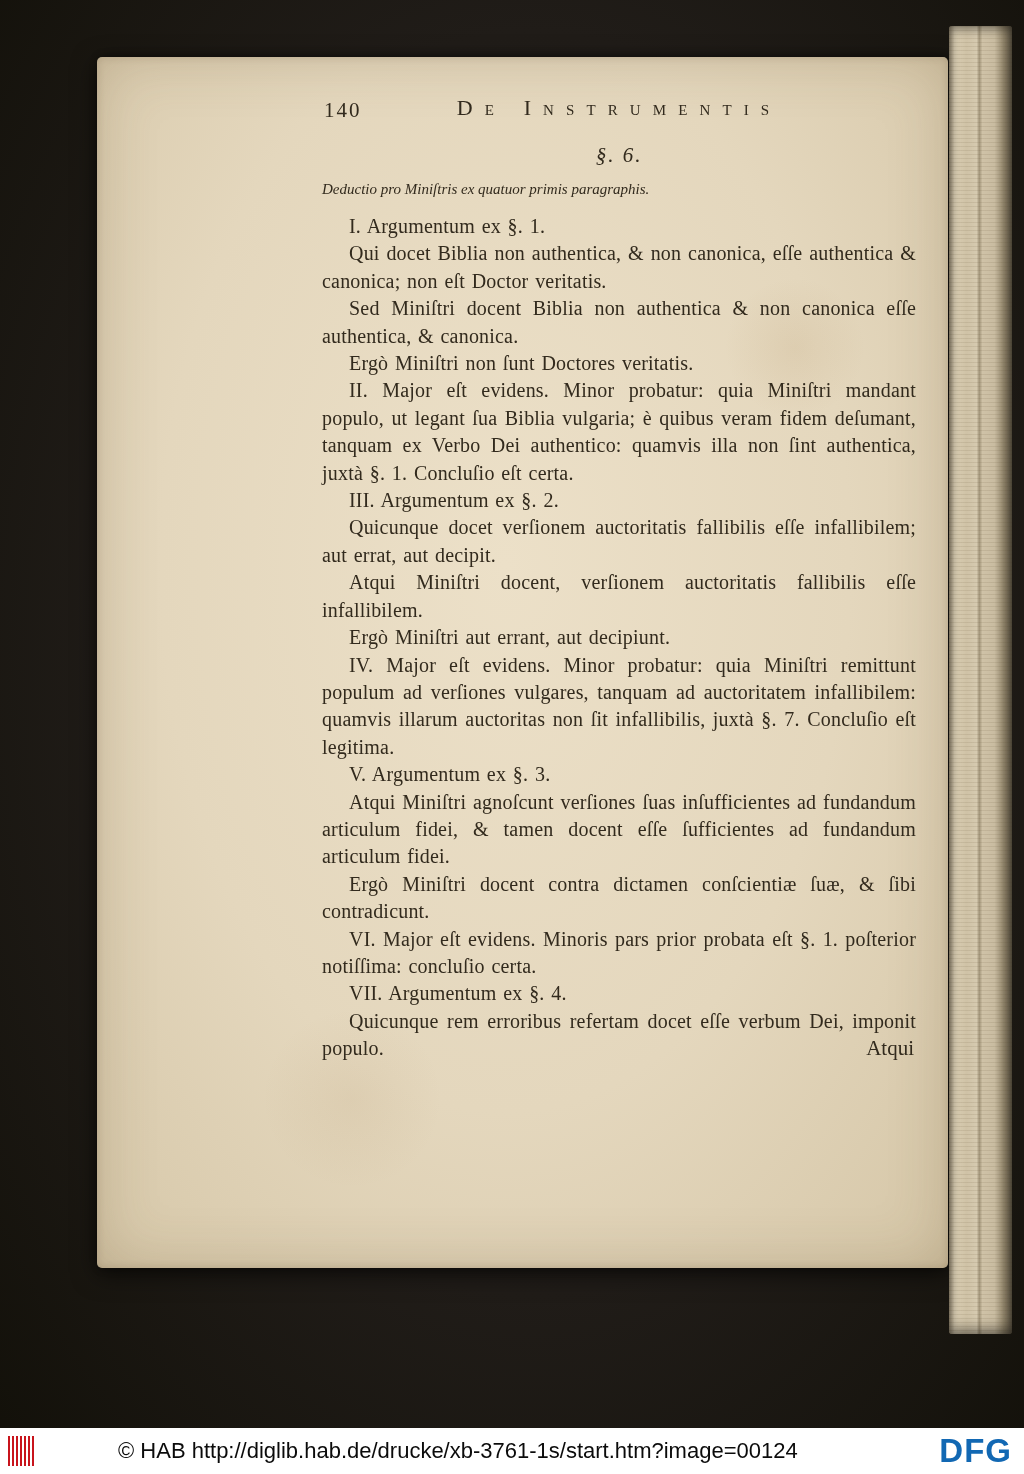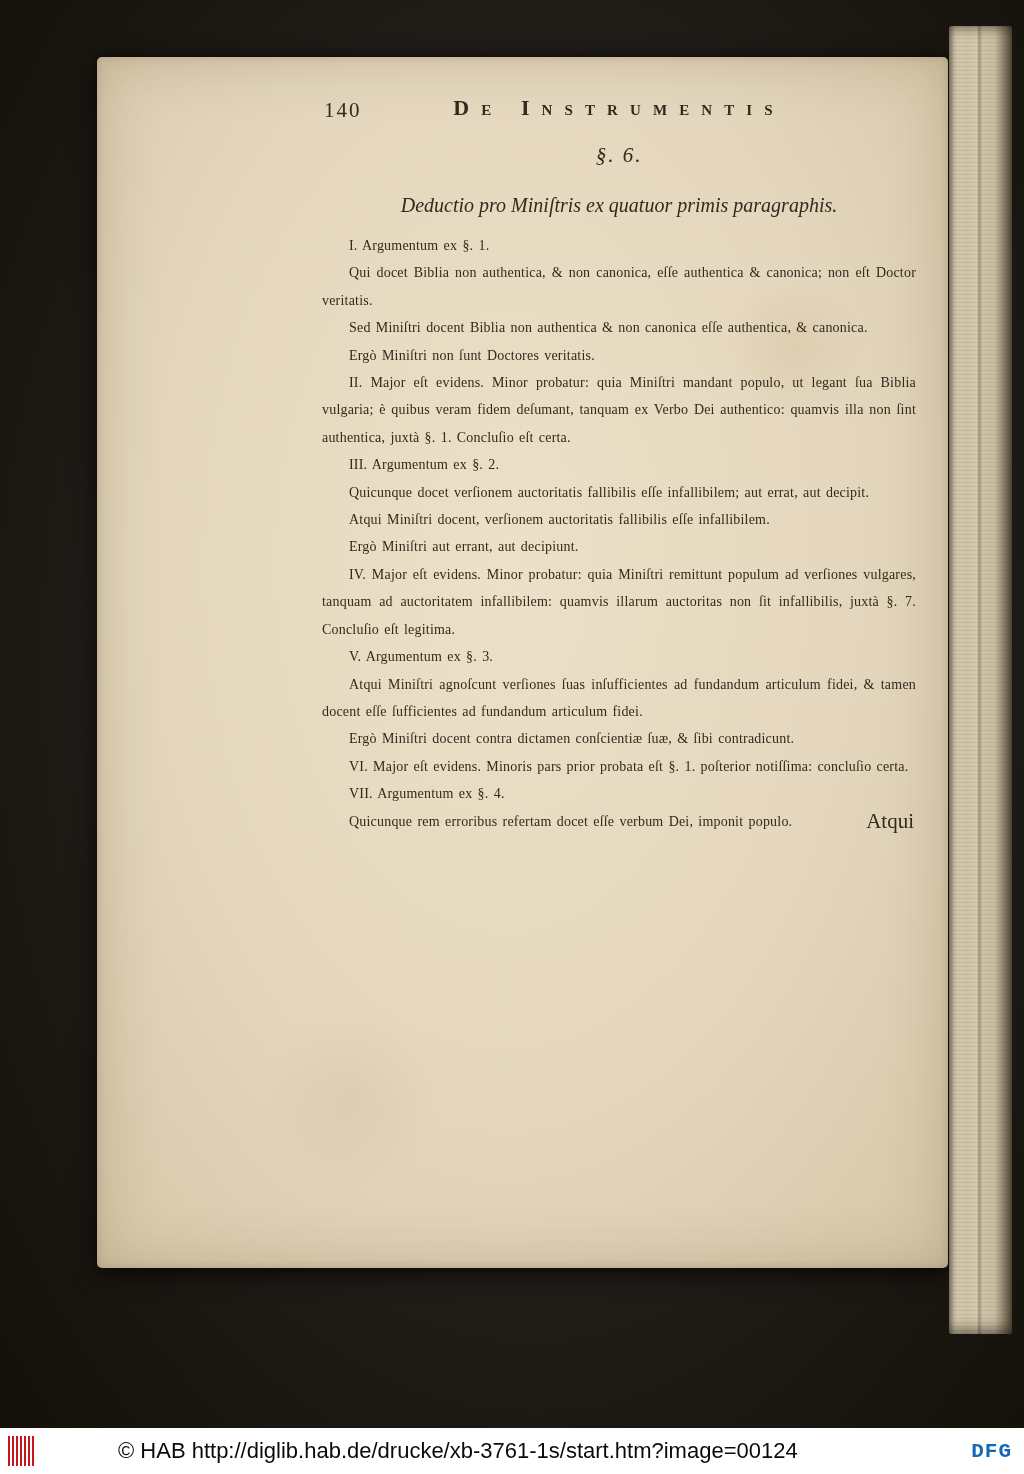--- a/index.html
+++ b/index.html
@@ -16,45 +16,45 @@
       radial-gradient(circle at 30% 86%, rgba(140,100,50,0.07) 0, rgba(140,100,50,0) 90px),
       radial-gradient(ellipse at 48% 42%, var(--paper,#ece0c8) 0%, #e4d7bd 55%, #d5c6a7 100%);
     box-shadow:0 6px 24px rgba(0,0,0,0.6), 2px 0 8px rgba(0,0,0,0.45),
       inset 0 0 60px rgba(95,72,38,0.22), inset 0 0 8px rgba(70,50,25,0.18);}
 
   .text-col{position:absolute;left:225px;top:38px;width:594px;color:var(--ink,#322a1d);}
 
   .head-row{position:relative;height:28px;}
   .page-num{position:absolute;left:2px;top:3px;font-size:21px;letter-spacing:2px;}
   .running-header{position:absolute;left:50%;top:0;transform:translateX(-50%);
-    font-variant:small-caps;font-size:22px;letter-spacing:0.55em;white-space:nowrap;font-weight:bold;}
+    font-variant:small-caps;font-size:22px;letter-spacing:0.55em;white-space:nowrap;}
 
   .section-mark{margin-top:20px;text-align:center;font-style:italic;font-size:21px;letter-spacing:2px;}
-  .chapter-title{margin-top:26px;text-align:center;font-style:italic;font-size:20px;white-space:nowrap;}
+  .chapter-title{margin-top:13px;font-style:italic;font-size:15px;white-space:nowrap;}
 
   .body-text{margin-top:15px;}
-  .para{margin:0;font-size:14px;line-height:27.4px;text-align:justify;text-indent:27px;
+  .para{margin:0;font-size:20px;line-height:27.4px;text-align:justify;text-indent:27px;
     word-spacing:1.5px;letter-spacing:0.2px;}
   .catchword{margin-top:-27.4px;text-align:right;font-size:21px;line-height:27.4px;padding-right:2px;}
 
   
   .fore-edge{position:absolute;left:949px;top:26px;width:63px;height:1308px;border-radius:3px;
     background:
       repeating-linear-gradient(to bottom, rgba(100,82,52,0.12) 0 1px, rgba(0,0,0,0) 1px 4px),
       linear-gradient(to right,#b2a488 0%,#dbcfb4 9%,#cfc2a6 28%,#d6cab0 44%,#a2957a 48%,
         #cfc2a7 53%,#c9bca1 72%,#90846a 87%,#6e6450 100%);
     box-shadow:inset 0 4px 10px rgba(0,0,0,0.35), inset 0 -6px 12px rgba(0,0,0,0.4);}
 
   
   .scan-footer{position:absolute;left:0;top:1428px;width:1024px;height:46px;
     background:var(--footer-bg,#ffffff);}
   .footer-text{position:absolute;left:118px;top:50%;transform:translateY(-50%);
     font-family:"Liberation Sans",sans-serif;font-size:22px;color:#0b0b0b;white-space:nowrap;}
   .dfg-logo{position:absolute;right:12px;top:50%;transform:translateY(-50%);
-    font-family:Liberation Mono, monospace;font-weight:bold;font-size:21px;
+    font-family:Liberation Sans, sans-serif;font-weight:bold;font-size:33px;
     color:var(--dfg-blue,#1268b3);letter-spacing:1px;}
   .color-mark{position:absolute;left:8px;top:8px;width:28px;height:30px;
     background:repeating-linear-gradient(to right, var(--mark-red,#c8141c) 0 2px, rgba(0,0,0,0) 2px 4px);}
 </style>
 </head>
 <body>
 
 <div class="stage">
 
   <div class="page">

